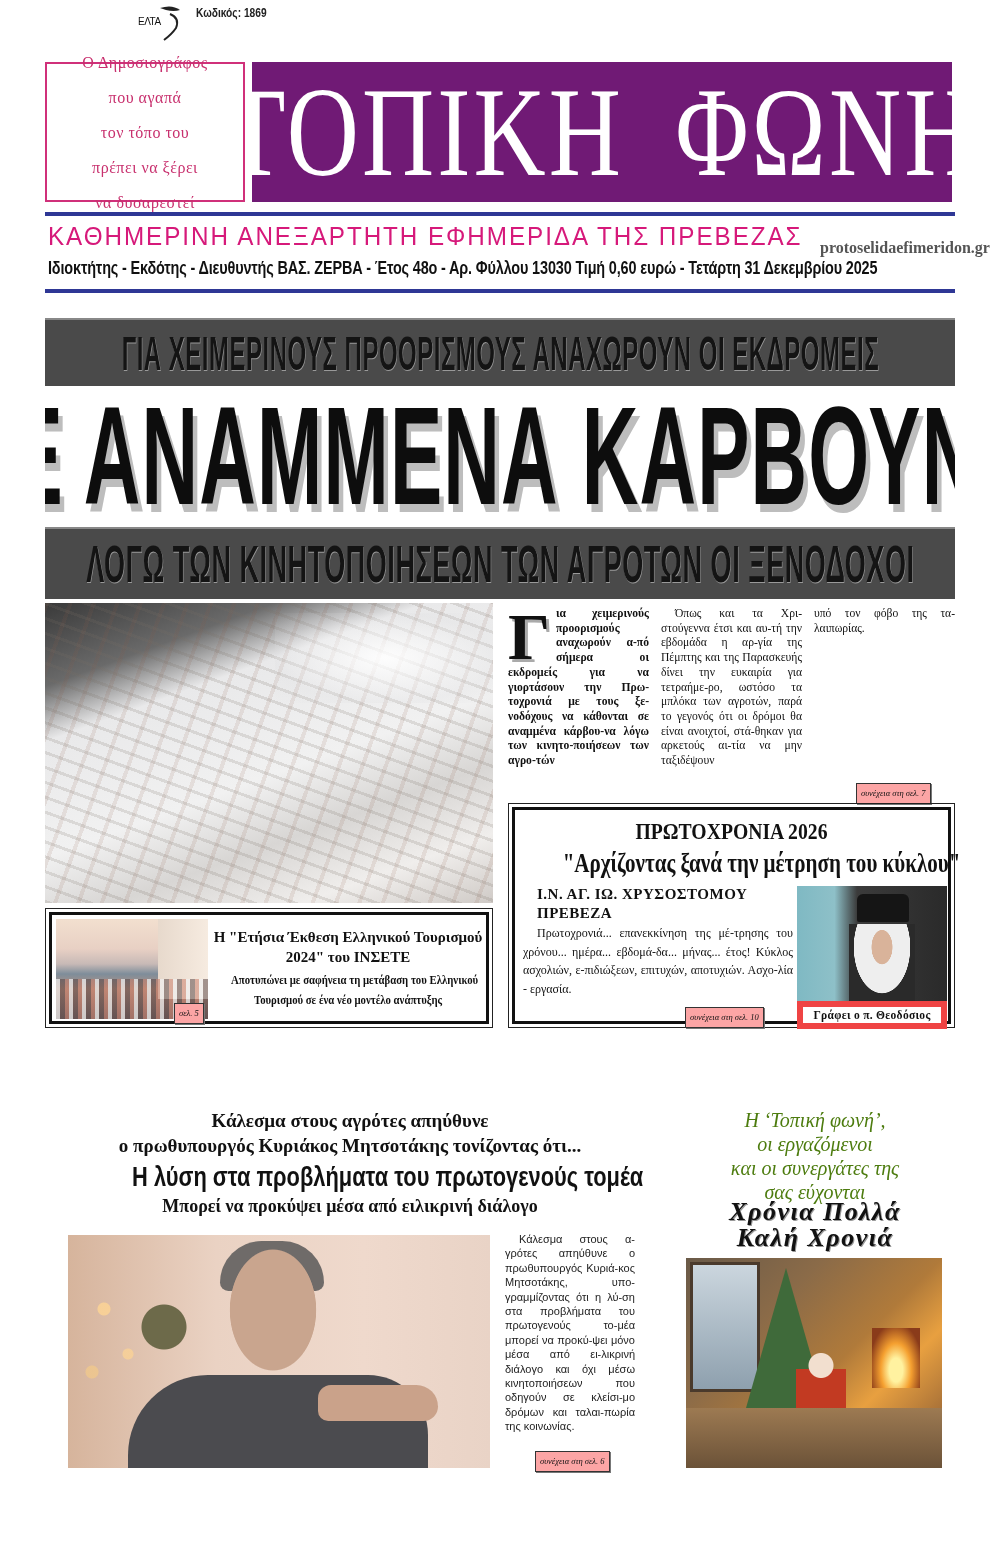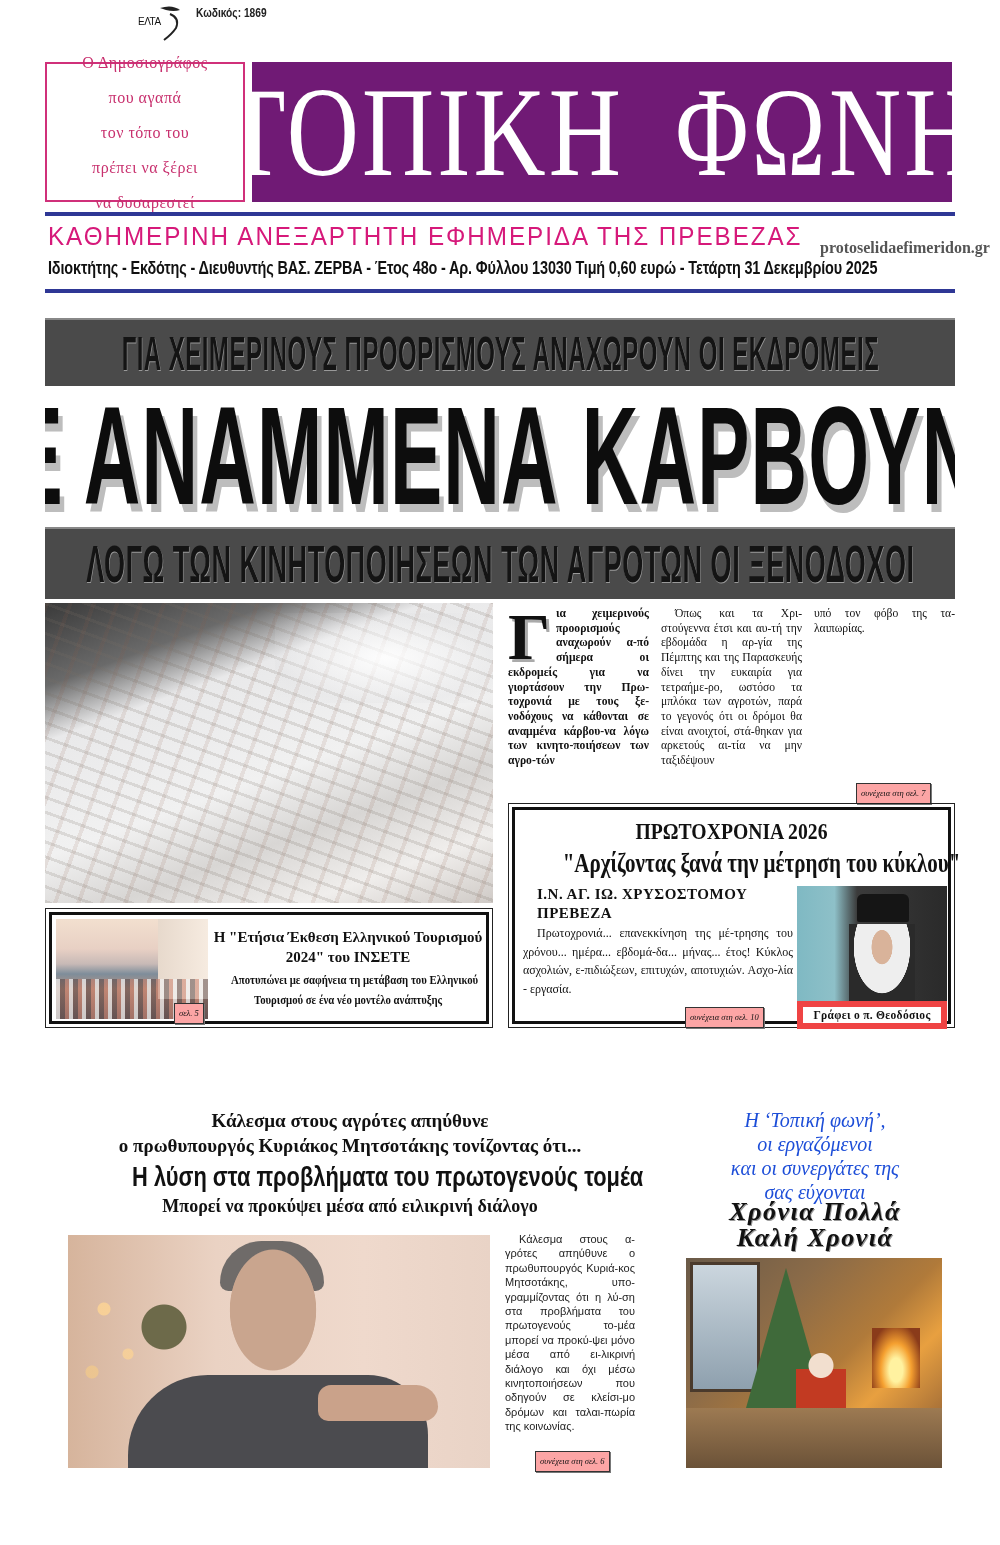--- a/index.html
+++ b/index.html
@@ -89,21 +89,21 @@
       radial-gradient(circle at 20% 65%, rgba(240,200,140,0.8) 0 6px, transparent 7px),
       radial-gradient(circle at 80% 40%, #6d6a4a 0 22px, transparent 23px); }
   .pm-photo .suit { position:absolute; left:60px; top:140px; width:300px; height:100px; background:#4b4b4f; border-radius: 80px 60px 0 0; }
   .pm-photo .face { position:absolute; left:150px; top:12px; width:110px; height:140px; background: radial-gradient(ellipse at 50% 45%, #c9a58e 0 55%, transparent 56%); }
   .pm-photo .hair { position:absolute; left:152px; top:6px; width:104px; height:50px; background:#6f6b69; border-radius: 50px 50px 10px 10px; }
   .pm-photo .hand { position:absolute; left:250px; top:150px; width:120px; height:36px; background:#caa28a; border-radius: 18px 30px 20px 14px; }
   .pm-text { left: 505px; top: 1232px; width: 130px; font-family: "Liberation Sans", sans-serif; font-size: 11px; line-height: 14.4px; text-align: justify; color: #222; text-indent: 14px; }
   .cont-pm { left: 535px; top: 1451px; }
 
   
-  .greet { left: 670px; top: 1108px; width: 290px; text-align: center; font-family: "Liberation Serif", serif; font-style: italic; font-size: 20px; line-height: 24px; color: #1d4ed8; }
+  .greet { left: 670px; top: 1108px; width: 290px; text-align: center; font-family: "Liberation Serif", serif; font-style: italic; font-size: 20px; line-height: 24px; color: #4d7c0f; }
   .greet-big { left: 670px; top: 1199px; width: 290px; text-align: center; font-family: "Liberation Serif", serif; font-style: italic; font-weight: bold; font-size: 26px; line-height: 26px; letter-spacing: 1.5px; text-shadow: 1px 1px 0 #999; }
   .xmas-photo { left: 686px; top: 1258px; width: 256px; height: 210px; background: linear-gradient(135deg, #6a5a48 0%, #8b6b48 30%, #b07a3a 55%, #e8a040 70%, #7b5032 100%); overflow: hidden; }
   .xmas-photo .window { position:absolute; left:4px; top:4px; width:70px; height:130px; background: linear-gradient(180deg, #cbd6de, #8ea0ae); border: 3px solid #4a3a2c; }
   .xmas-photo .tree { position:absolute; left:60px; top:10px; width:0; height:0; border-left: 40px solid transparent; border-right: 40px solid transparent; border-bottom: 140px solid #3f6a3a; }
   .xmas-photo .fire { position:absolute; left:186px; top:70px; width:48px; height:60px; background: radial-gradient(ellipse at 50% 70%, #fff2a0 0 20%, #f5a030 45%, #8a3b1a 80%); }
   .xmas-photo .santa { position:absolute; left:110px; top:90px; width:50px; height:70px; background: radial-gradient(circle at 50% 25%, #f2dfcf 0 12px, transparent 13px), linear-gradient(180deg, transparent 30%, #c23a22 30%); border-radius: 20px 20px 6px 6px; }
   .xmas-photo .floor { position:absolute; left:0; bottom:0; width:100%; height:60px; background: linear-gradient(180deg, #9d7a52, #6b5238); }
 </style>
 </head>
 <body>

